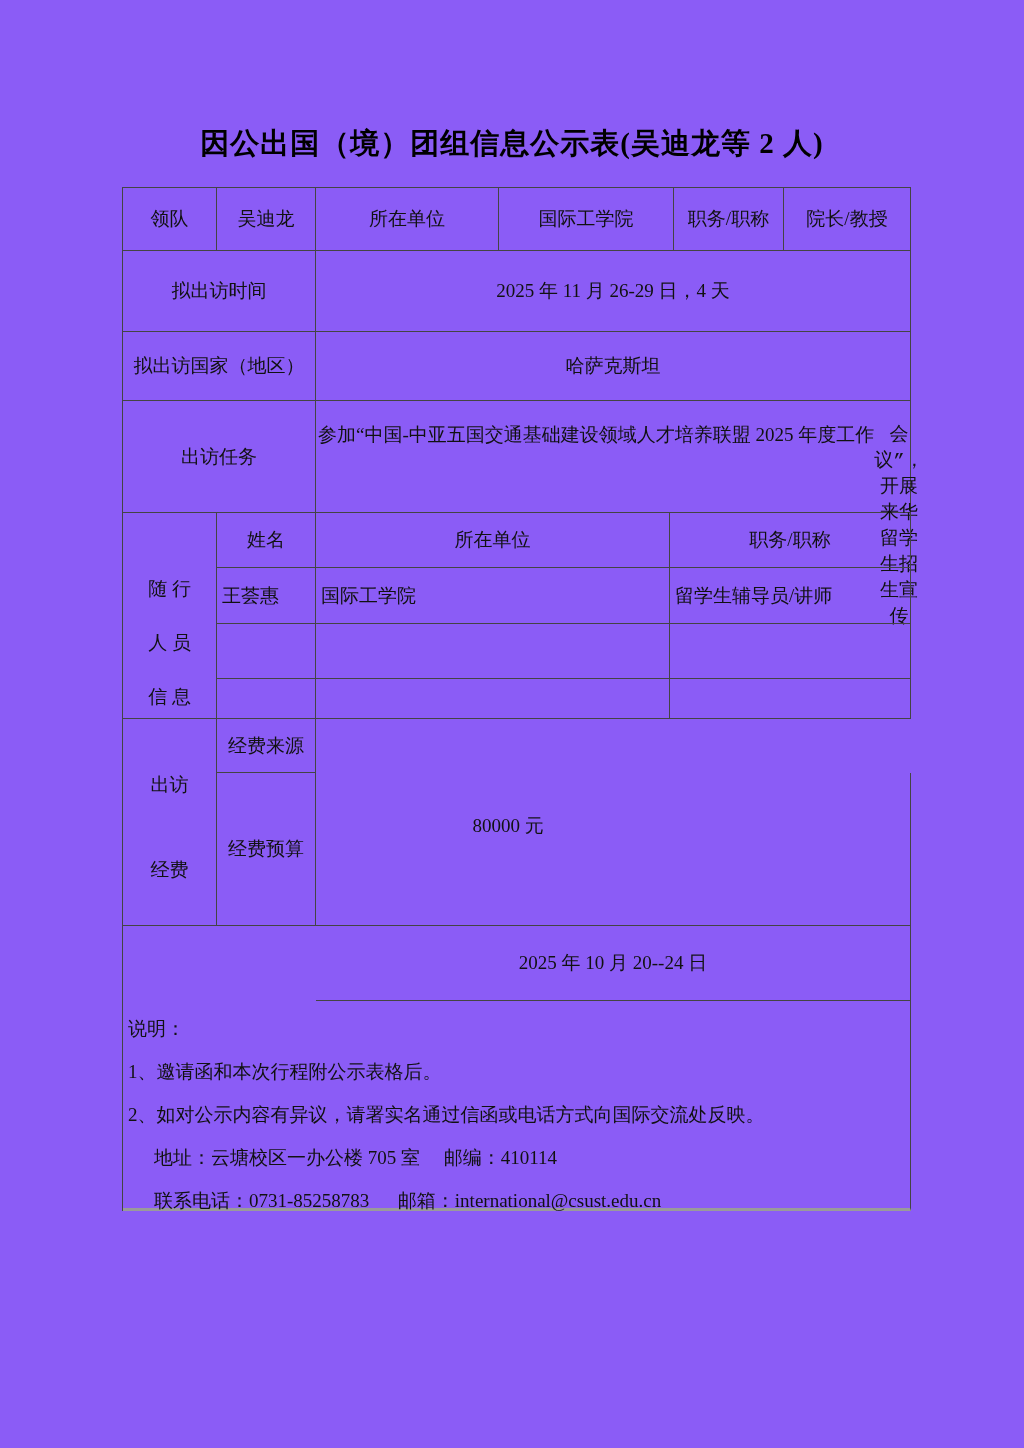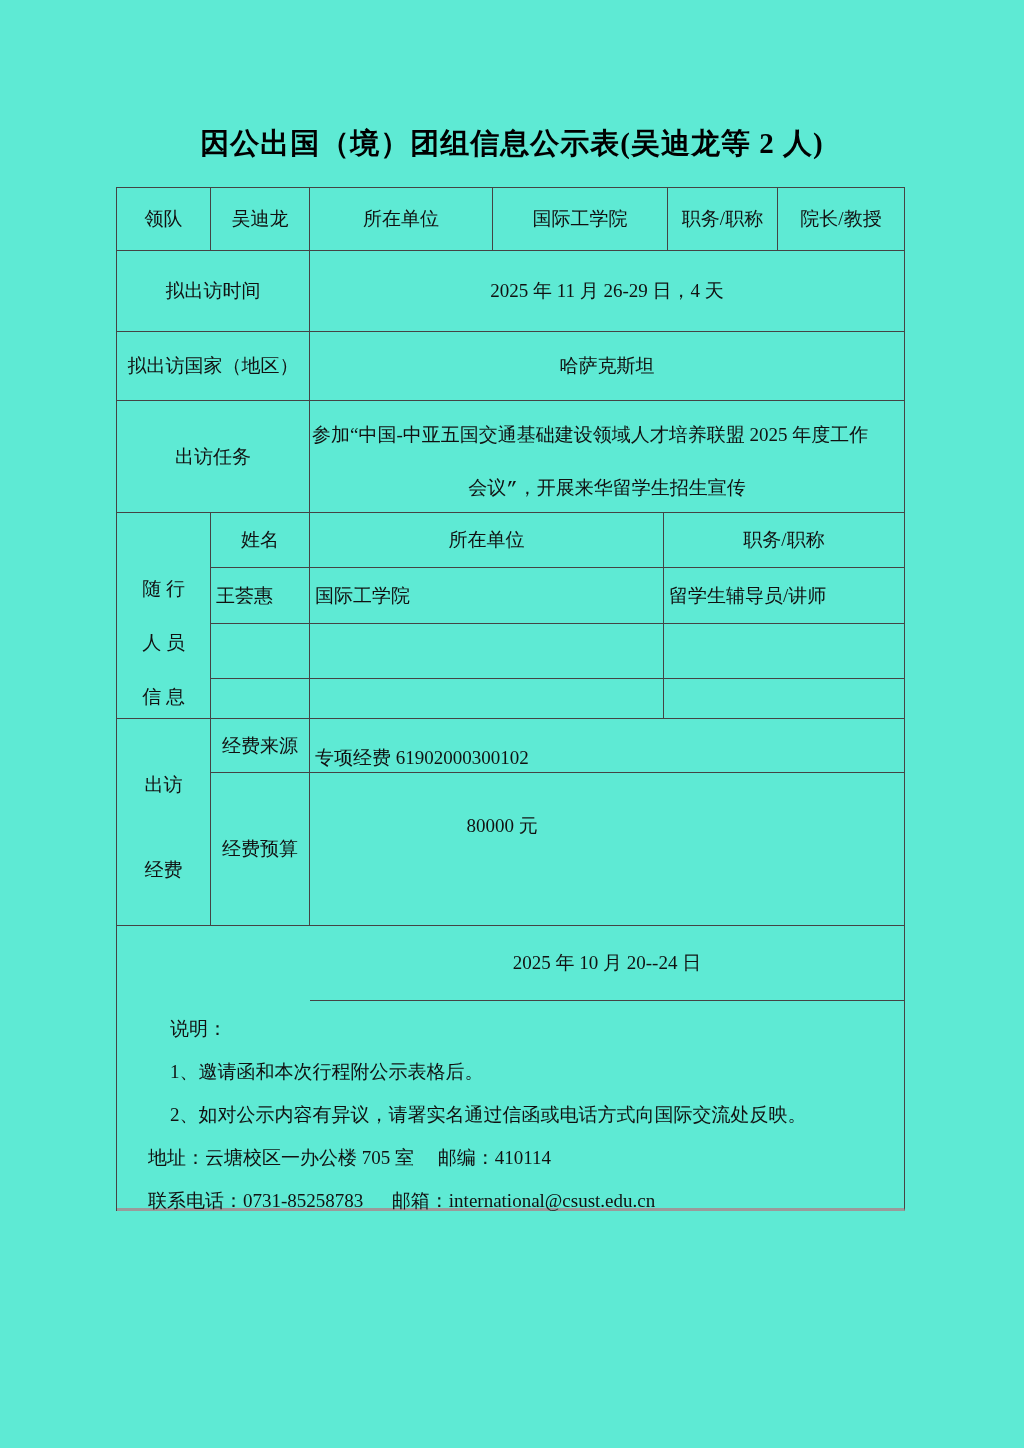--- a/index.html
+++ b/index.html
@@ -1,38 +1,38 @@
 <!DOCTYPE html>
 <html><head>
 <meta charset="utf-8">
 <style>
   * { margin:0; padding:0; box-sizing:border-box; }
   body { background:#ffffff; font-family:"Liberation Serif","DejaVu Serif",serif; color:#1a1a1a; }
-  .page { position:relative; width:1024px; height:1448px; background:#5eead4; overflow:hidden; }
+  .page { position:relative; width:1024px; height:1448px; background:#8b5cf6; overflow:hidden; }
   .doc-title { position:absolute; left:0; top:124px; width:1024px; text-align:center;
                font-size:29px; font-weight:bold; letter-spacing:1px; color:#000; }
-  .form-table { position:absolute; left:116px; top:187px; width:789px; height:1024px;
+  .form-table { position:absolute; left:122px; top:187px; width:789px; height:1024px;
                 border-left:1px solid #444; border-top:1px solid #444; }
   .cell { position:absolute; border-right:1px solid #444; border-bottom:1px solid #444;
           display:flex; align-items:center; justify-content:center;
           font-size:19px; line-height:26px; color:#111; overflow:visible; }
   .cell.left { justify-content:flex-start; padding-left:5px; }
   .cell.bottom { align-items:flex-end; }
   .vlabel { flex-direction:column; align-items:center; justify-content:flex-start; }
   .vlabel span { display:block; }
-  .mission-val { flex-direction:column; align-items:stretch; justify-content:flex-start;
-                 padding-top:21px; row-gap:28px; }
+  .mission-val { flex-direction:row; align-items:stretch; justify-content:flex-start;
+                 padding-top:21px; row-gap:12px; }
   .mission-line1 { white-space:nowrap; padding-left:2px; }
   .mission-line2 { text-align:center;font-family:Liberation Mono, monospace; }
   .budget-val { align-items:flex-start; padding-top:40px; padding-right:210px; }
   .notes-box { position:absolute; left:0; top:813px; width:788px; height:210px;
                border-right:1px solid #444; border-bottom:3px solid #9a9a9a;
                display:flex; flex-direction:column; padding-top:6px;
                font-size:19px; line-height:43px; color:#111; }
-  .notes-box .n-line { padding-left:5px;margin-left:48px; }
+  .notes-box .n-line { padding-left:5px; }
   .notes-box .n-indent { padding-left:31px; }
 </style>
 </head>
 <body>
 
 <div class="page">
 
   <div class="doc-title">因公出国（境）团组信息公示表(吴迪龙等 2 人)</div>
 
   <div class="form-table">
@@ -76,21 +76,20 @@
 
     <div class="cell left" style="left:94px;top:491px;width:99px;height:40px;"></div>
     <div class="cell left" style="left:193px;top:491px;width:354px;height:40px;"></div>
     <div class="cell left" style="left:547px;top:491px;width:241px;height:40px;"></div>
 
     <div class="cell vlabel" style="left:0;top:531px;width:94px;height:207px;padding-top:55px;row-gap:63px;line-height:22px;">
       <span>出访</span>
       <span>经费</span>
     </div>
     <div class="cell" style="left:94px;top:531px;width:99px;height:54px;">经费来源</div>
-    <div class="cell left bottom" style="left:193px;top:531px;width:595px;height:54px;padding-bottom:1px;">专项经费 61902000300102</div>
     <div class="cell" style="left:94px;top:585px;width:99px;height:153px;">经费预算</div>
     <div class="cell budget-val" style="left:193px;top:585px;width:595px;height:153px;">80000 元</div>
 
     <div class="cell" style="left:193px;top:738px;width:595px;height:75px;">2025 年 10 月 20--24 日</div>
 
     <div class="notes-box">
       <div class="n-line">说明：</div>
       <div class="n-line">1、邀请函和本次行程附公示表格后。</div>
       <div class="n-line">2、如对公示内容有异议，请署实名通过信函或电话方式向国际交流处反映。</div>
       <div class="n-indent">地址：云塘校区一办公楼 705 室　 邮编：410114</div>

